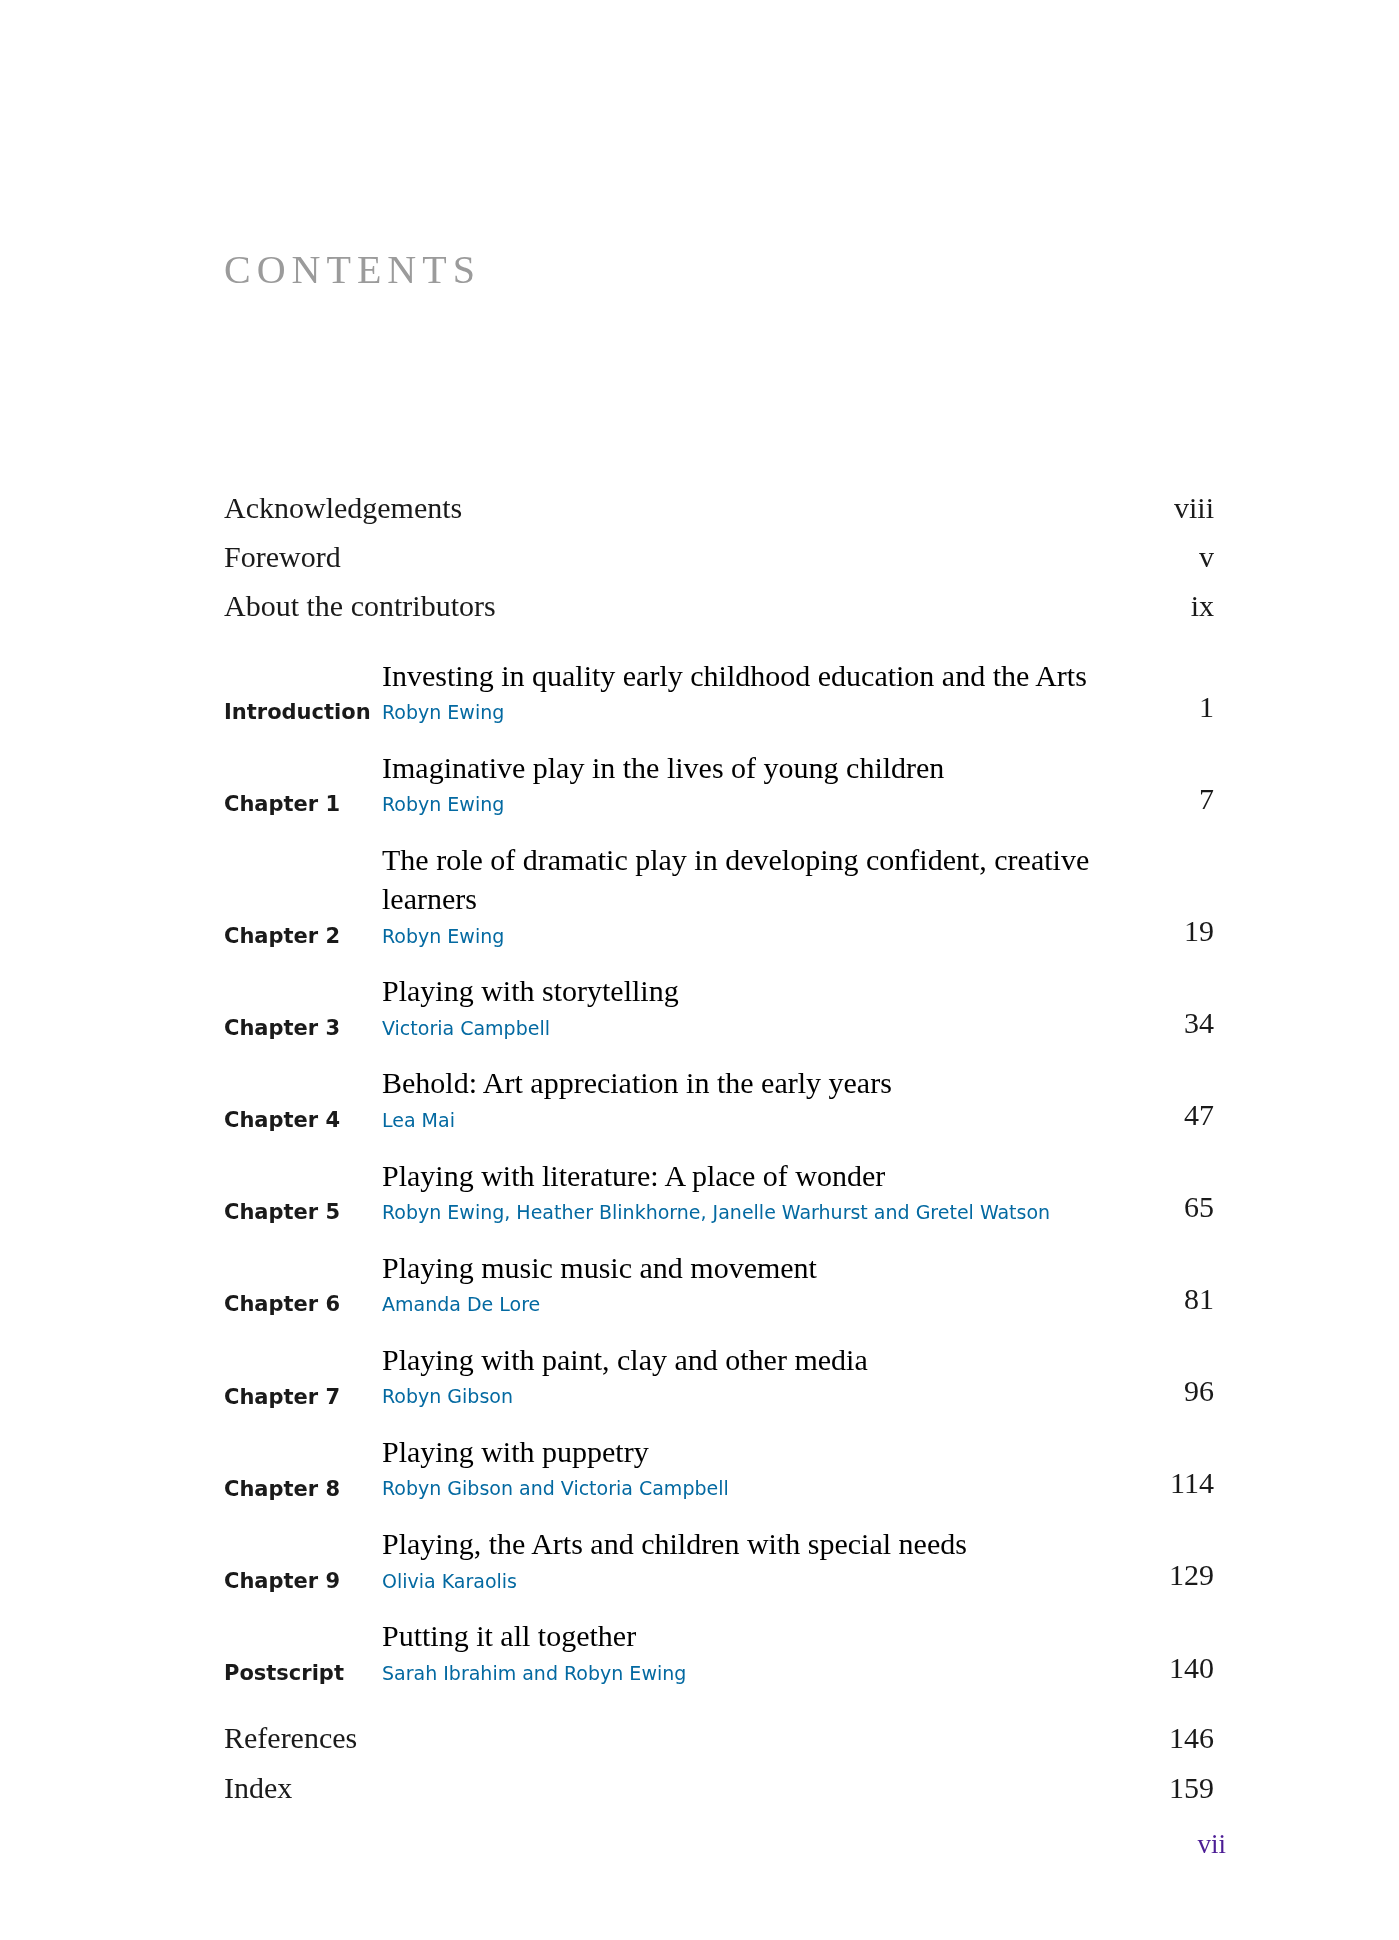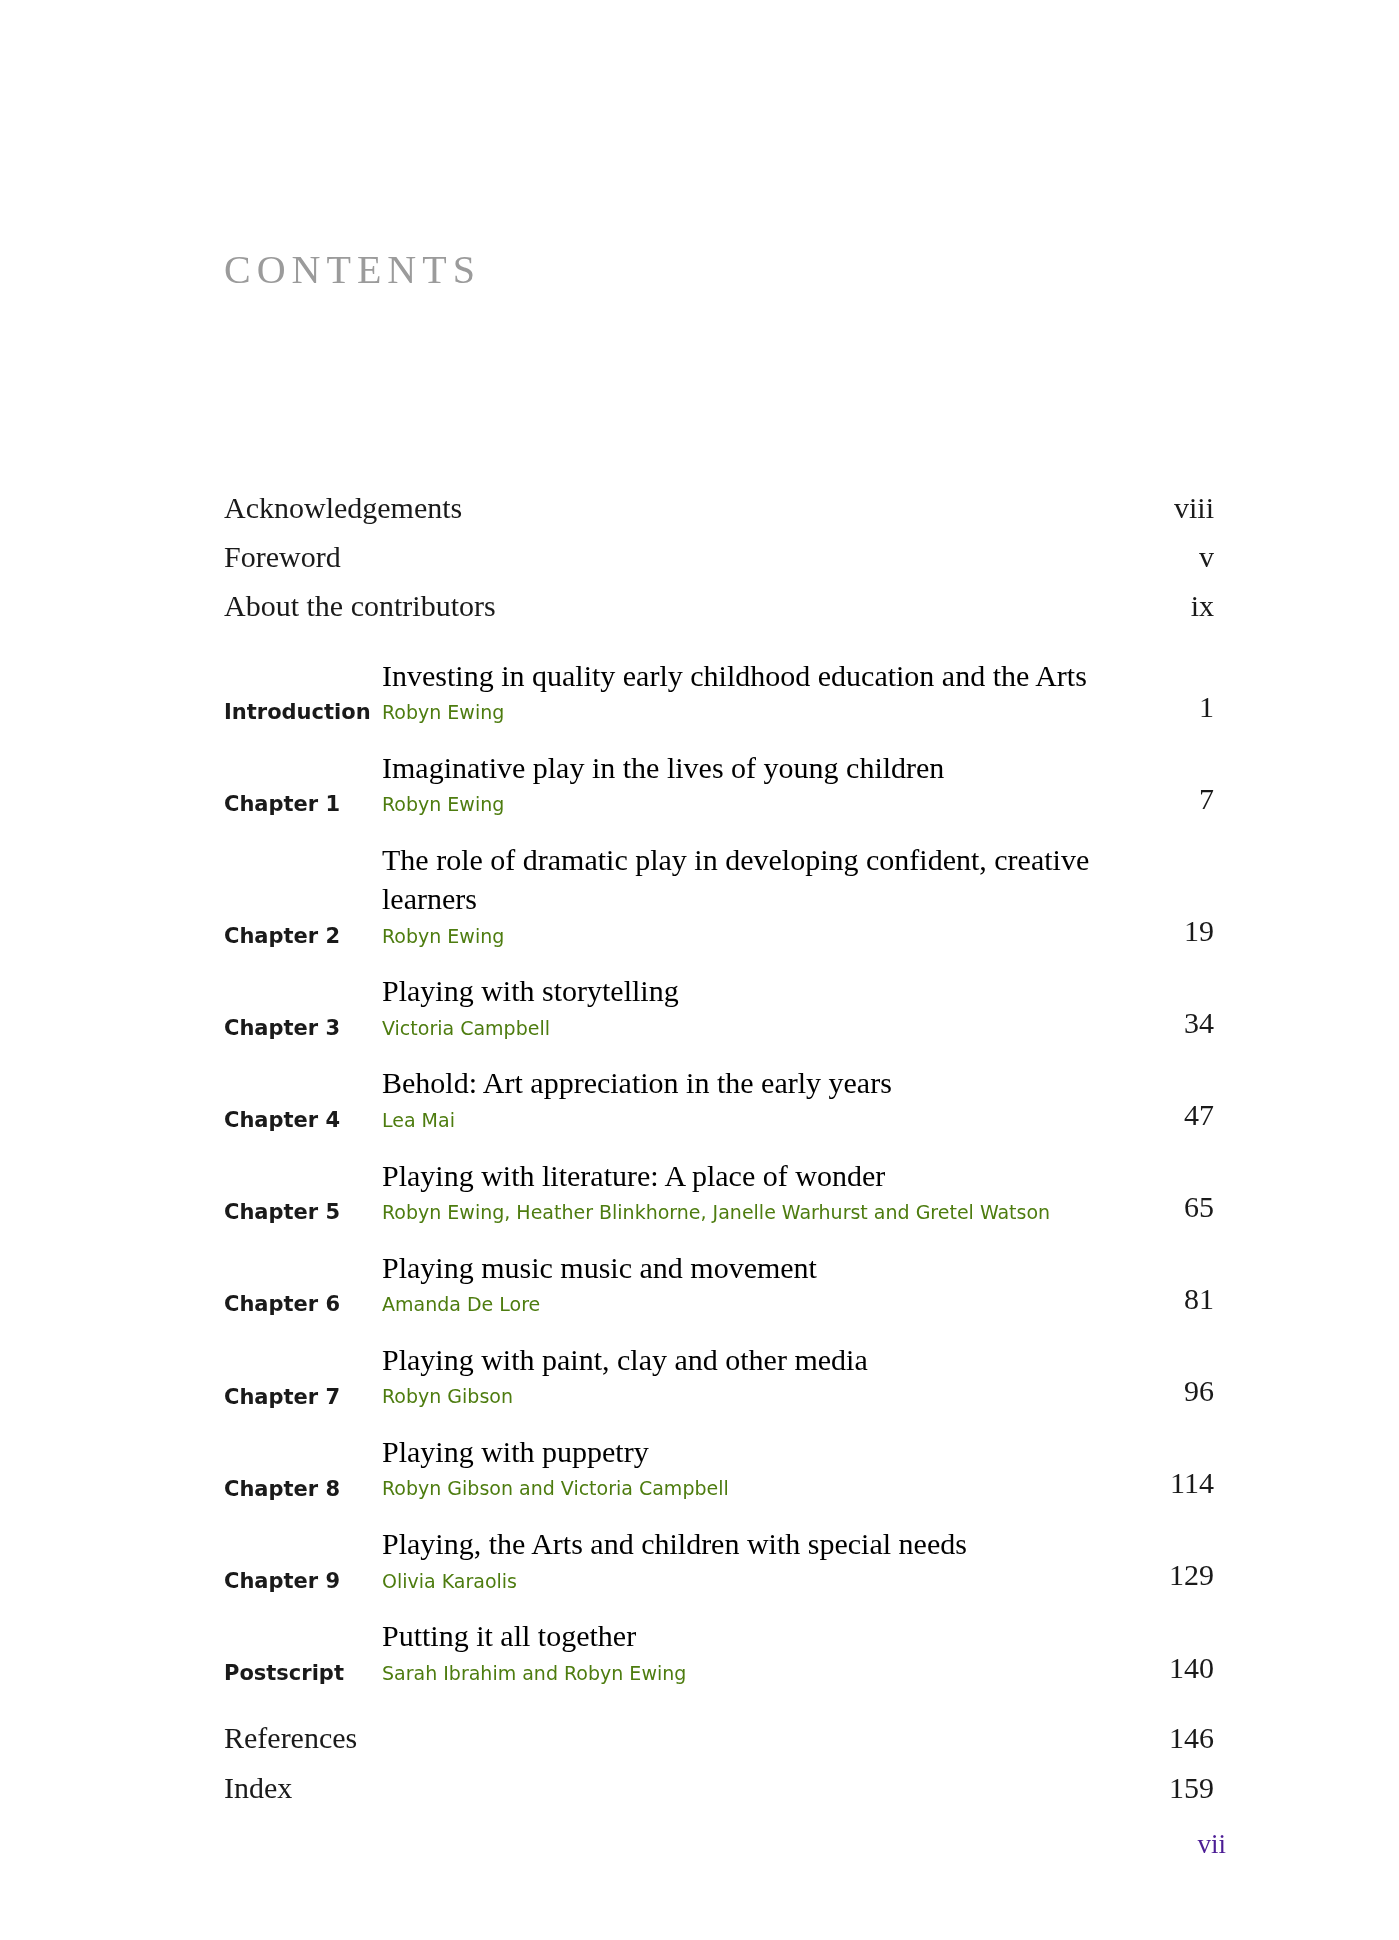--- a/index.html
+++ b/index.html
@@ -74,21 +74,21 @@
   }
   .ch-title {
     font-size: 30px;
     line-height: 1.32;
     color: #000000;
   }
   .ch-authors {
     font-family: "DejaVu Sans", sans-serif;
     font-size: 19px;
     line-height: 1.5;
-    color: #4d7c0f;
+    color: #0369a1;
     margin-top: 3px;
   }
   .ch-page {
     flex: 0 0 70px;
     text-align: right;
     font-size: 30px;
     line-height: 1.32;
     color: #1a1a1a;
   }
   .ch-page.lower {

